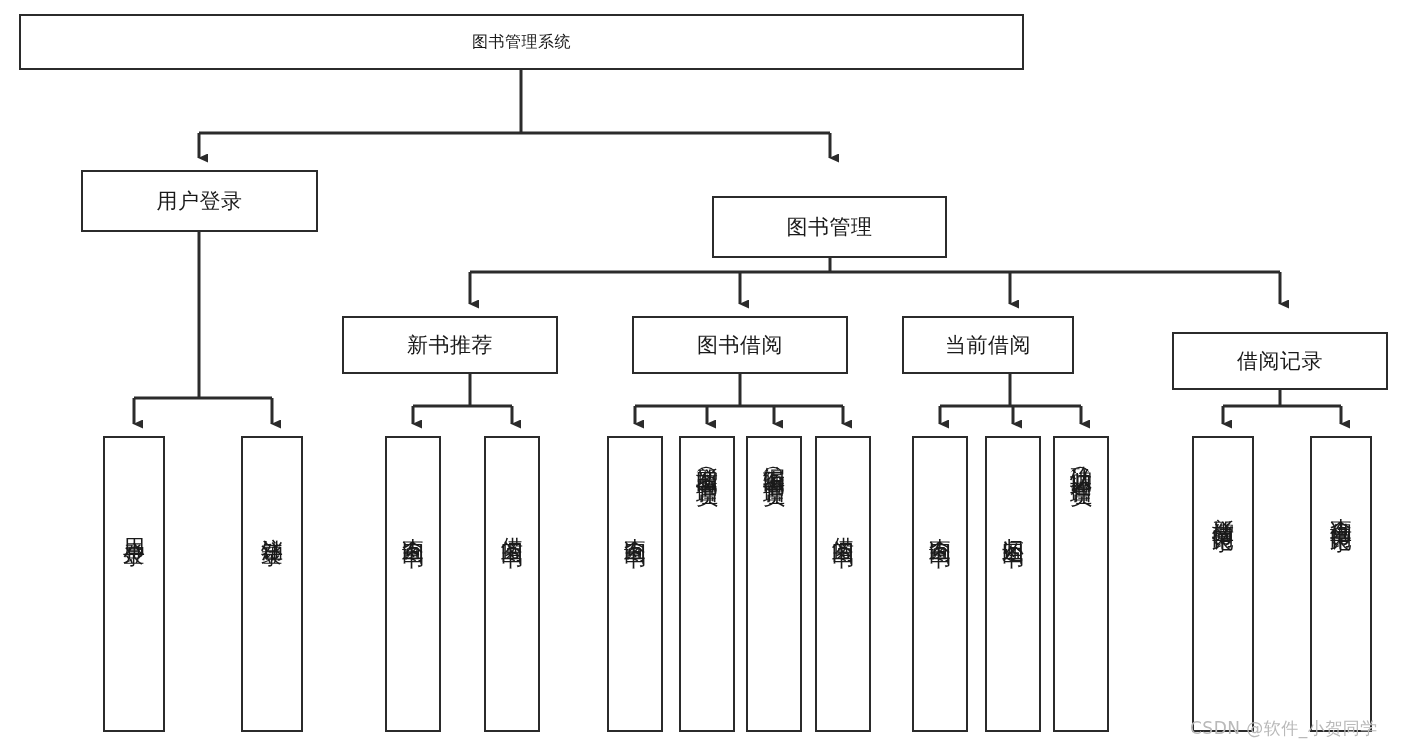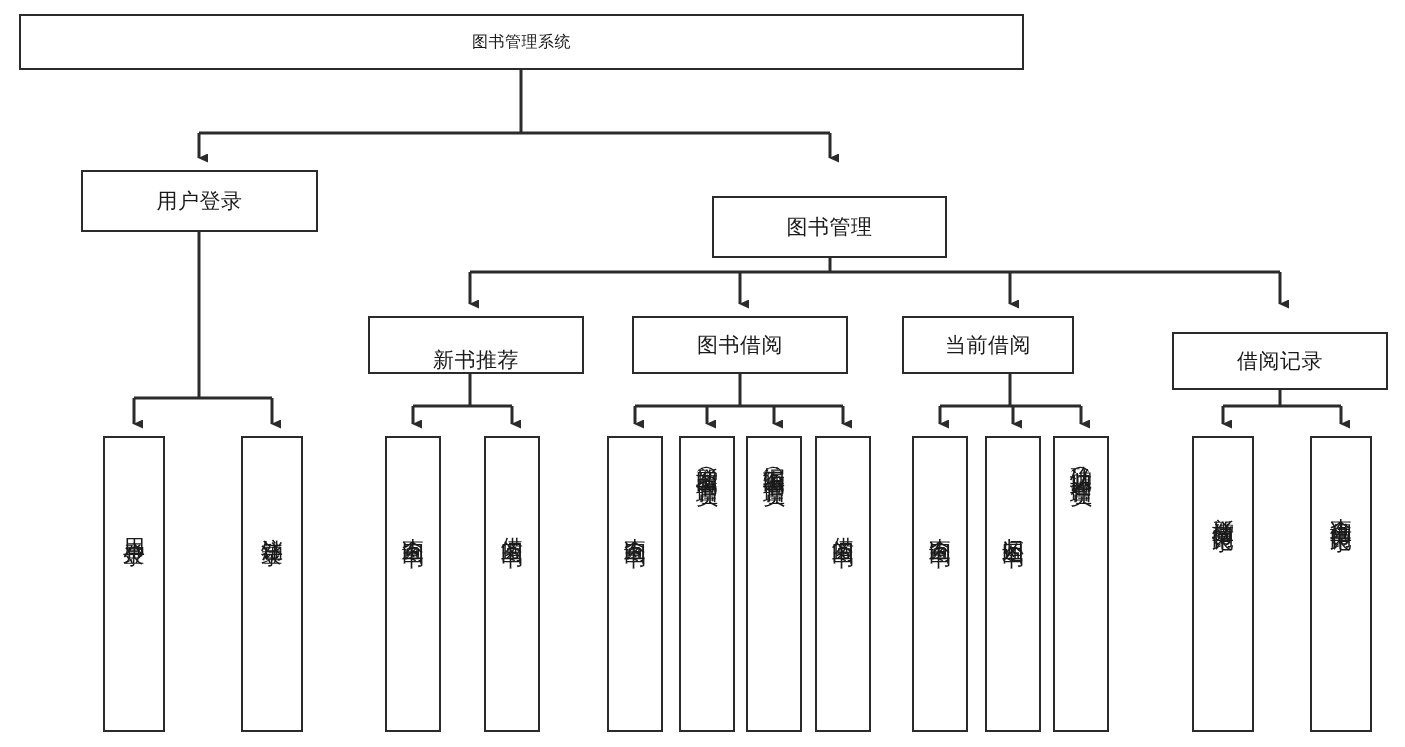--- a/index.html
+++ b/index.html
@@ -132,21 +132,21 @@
     <span class="node-label">图书管理系统</span>
   </div>
 
   <div class="node horizontal" style="left: 81px; top: 170px; width: 237px; height: 62px;">
     <span class="node-label">用户登录</span>
   </div>
   <div class="node horizontal" style="left: 712px; top: 170px; width: 235px; height: 62px; margin-top: 26px;">
     <span class="node-label">图书管理</span>
   </div>
 
-  <div class="node horizontal" style="left: 368px; top: 316px; width: 216px; height: 58px; align-items: flex-end;">
+  <div class="node horizontal" style="left: 342px; top: 316px; width: 216px; height: 58px;">
     <span class="node-label">新书推荐</span>
   </div>
   <div class="node horizontal" style="left: 632px; top: 316px; width: 216px; height: 58px;">
     <span class="node-label">图书借阅</span>
   </div>
   <div class="node horizontal" style="left: 902px; top: 316px; width: 172px; height: 58px;">
     <span class="node-label">当前借阅</span>
   </div>
   <div class="node horizontal" style="left: 1172px; top: 316px; width: 216px; height: 58px; margin-top: 16px;">
     <span class="node-label">借阅记录</span>
@@ -185,14 +185,15 @@
   <div class="node vertical tall" style="left: 1053px; top: 436px; width: 56px; height: 296px;">
     <span class="node-label">确认归还（管理员）</span>
   </div>
   <div class="node vertical mid" style="left: 1192px; top: 436px; width: 62px; height: 296px;">
     <span class="node-label">新增借阅记录</span>
   </div>
   <div class="node vertical mid" style="left: 1310px; top: 436px; width: 62px; height: 296px;">
     <span class="node-label">查询借阅记录</span>
   </div>
 
+  <div class="watermark" style="left: 1190px; top: 717px;">CSDN @软件_小贺同学</div>
 
 </div>
 
 </body></html>

